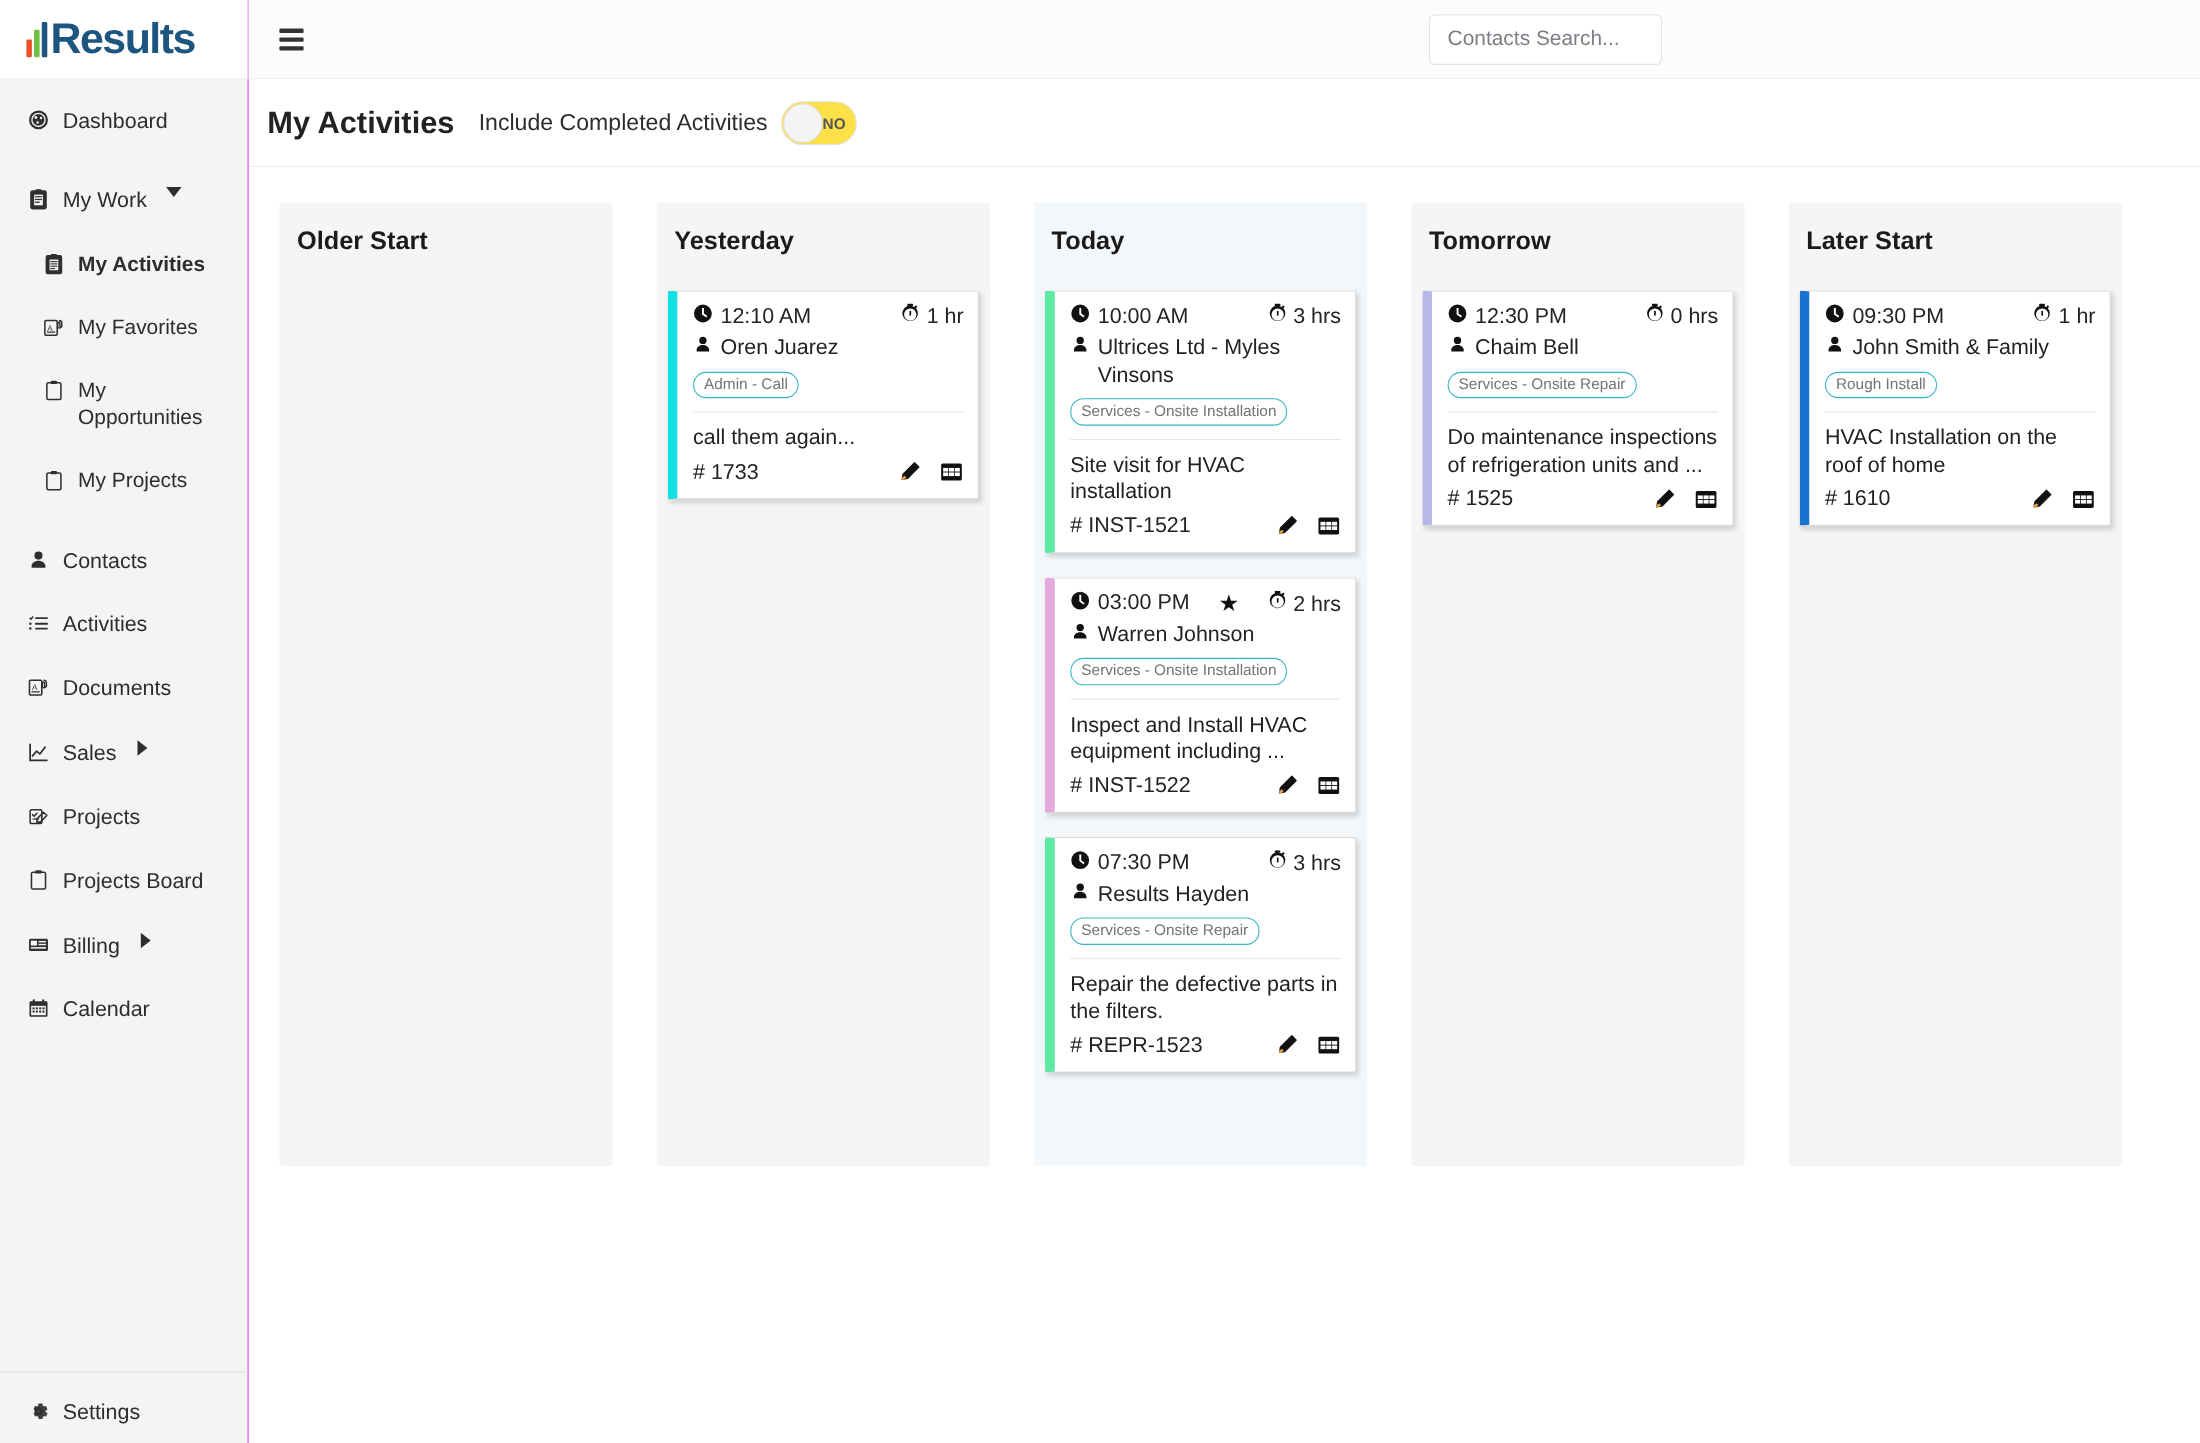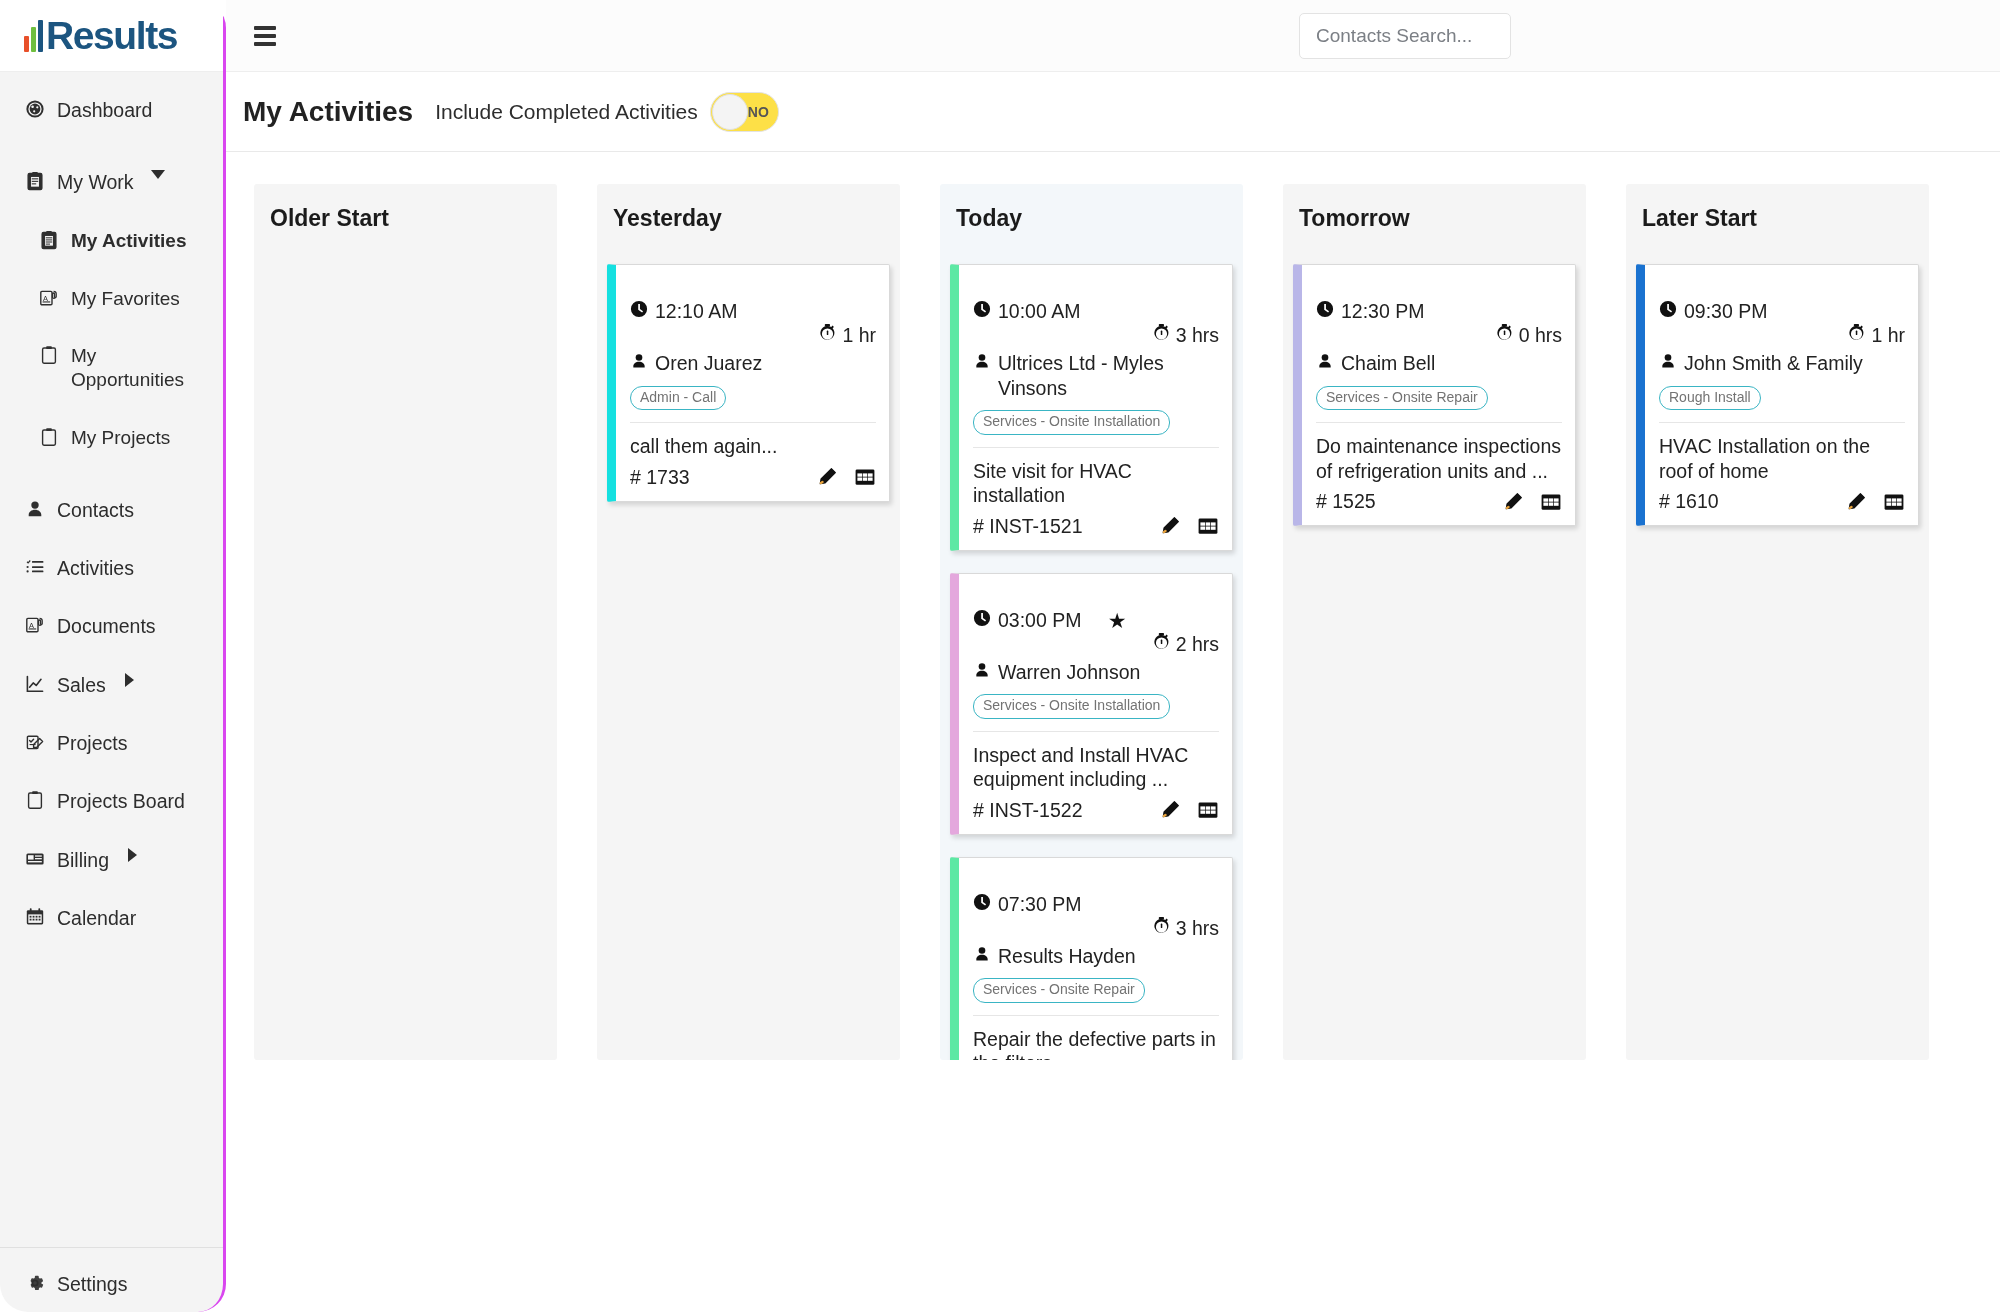--- a/index.html
+++ b/index.html
@@ -10,24 +10,23 @@
     overflow: hidden;
   }
 
   
   .app { display: flex; width: 2000px; height: 1312px; }
 
   
   .sidebar {
     width: 226px; min-width: 226px; height: 1312px;
     background: #f4f4f4;
-    border-right: 3px solid #d946ef;
+    border-right: 1px solid #d946ef;
     display: flex; flex-direction: column;
     position: relative;
-    border-radius: 28px;
   }
   .logo-wrap {
     height: 72px; background: #ffffff;
     display: flex; align-items: center; padding-left: 24px;
     border-bottom: 1px solid #eeeeee;
   }
   .logo { display: flex; align-items: flex-end; gap: 1px; }
   .logo-bars { display: flex; align-items: flex-end; gap: 2px; height: 28px; margin-right: 2px; }
   .logo-bars i { display: block; width: 5px; border-radius: 1px; }
   .bar-r { height: 16px; background: #e8502a; }
@@ -136,21 +135,21 @@
     background: #ffffff;
     border: 1px solid #d9d9d9;
     border-left-width: 9px; border-left-style: solid;
     border-radius: 2px;
     box-shadow: 2px 3px 5px rgba(0,0,0,0.14);
     padding: 11px 13px 12px 14px;
     font-size: 19.5px; color: #222222;
   }
   .card-row1 { display: flex; align-items: center; justify-content: space-between; gap: 6px; margin-bottom: 4px; }
   .card-time { display: flex; align-items: center; gap: 7px; white-space: nowrap; }
-  .card-dur { display: flex; align-items: flex-end; gap: 6px; white-space: nowrap; margin-top: 48px; }
+  .card-dur { display: flex; align-items: flex-end; gap: 6px; white-space: nowrap; }
   .star { color: #111111; font-size: 21px; line-height: 1; }
   .card-person { display: flex; align-items: flex-start; gap: 7px; line-height: 1.26; margin-bottom: 8px; }
   .card-person .ptxt { flex: 1 1 auto; }
   .badge {
     display: inline-block;
     border: 1px solid #3ab5c4; border-radius: 12px;
     padding: 3px 9px 4px 9px;
     font-size: 14px; color: #737373; line-height: 1.1;
     white-space: nowrap;
   }

